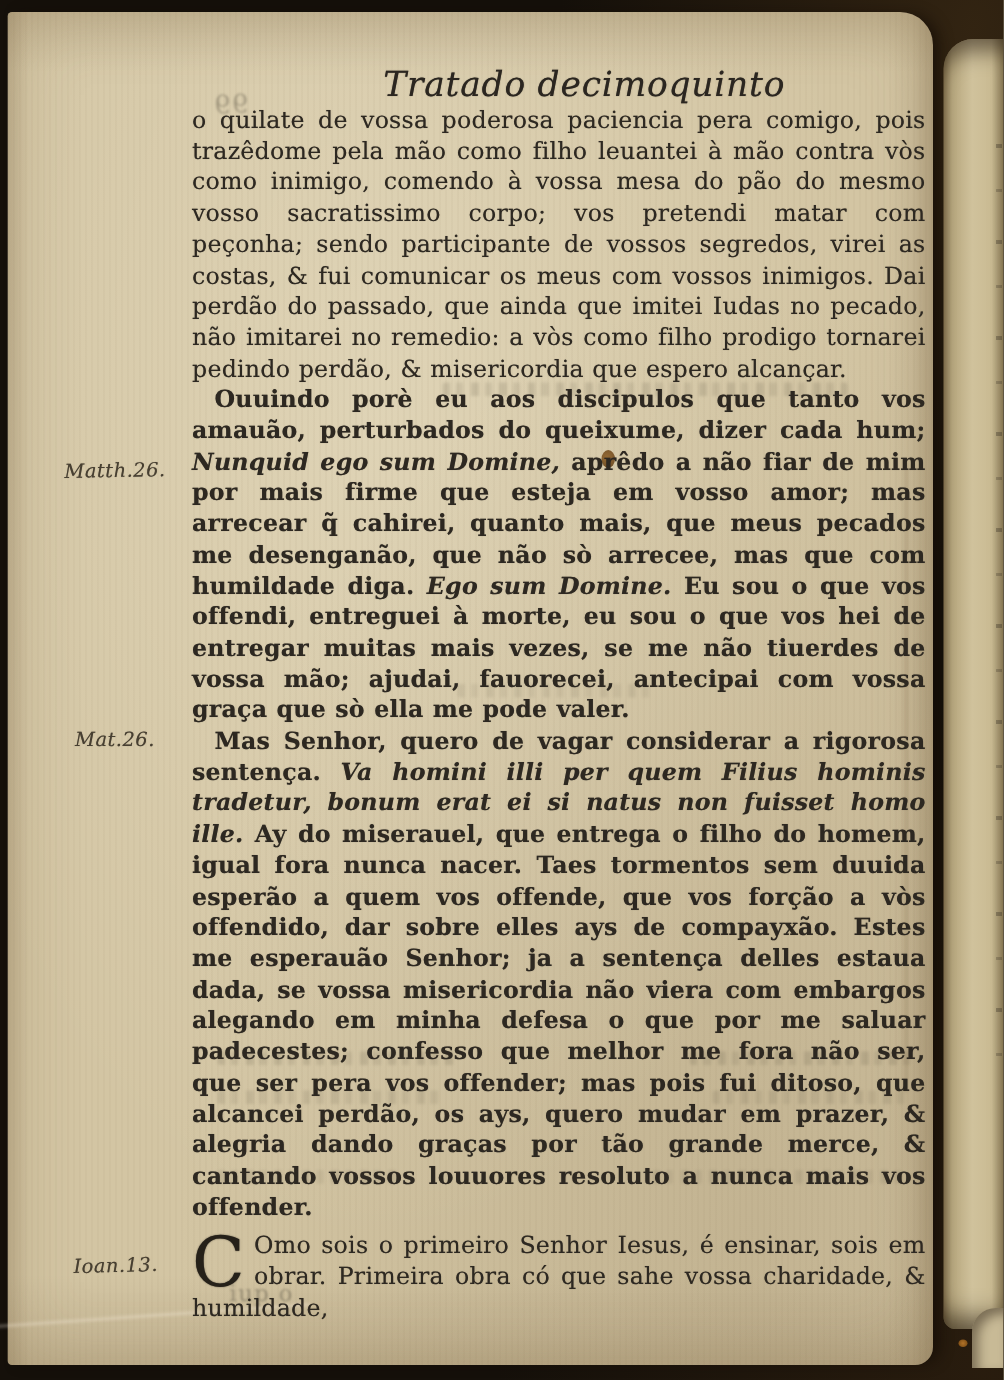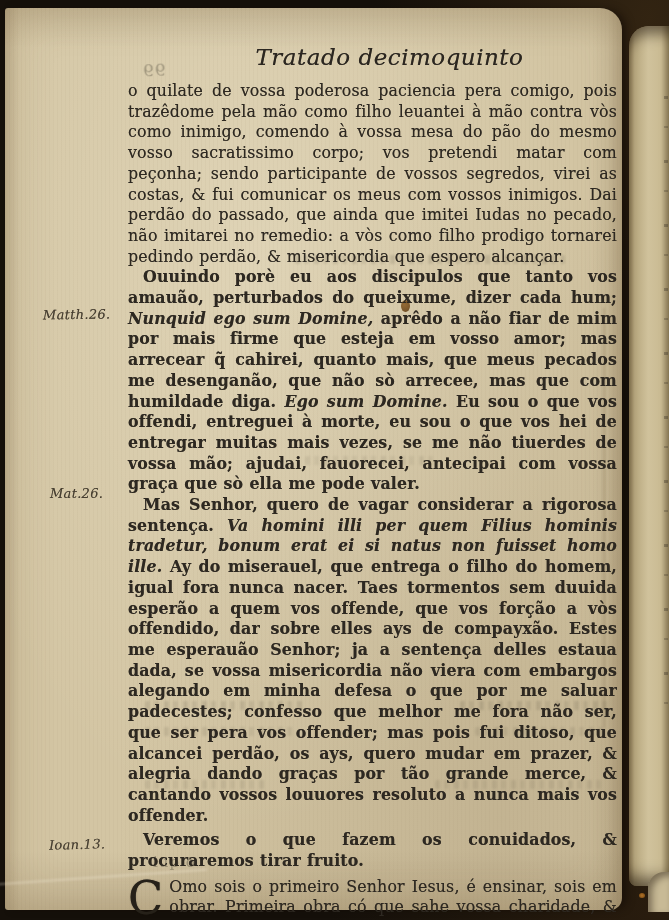--- a/index.html
+++ b/index.html
@@ -50,21 +50,21 @@
   .gutter-speck{
     position:absolute;left:639px;top:893px;width:6px;height:5px;border-radius:50%;
     background:radial-gradient(circle,#c07c2c,#8a5516 80%);opacity:.9;
   }
   
   .content{
     position:absolute;left:123px;top:36px;width:489px;
   }
   .running-header{
     font-style:italic;font-size:23px;letter-spacing:.5px;
-    text-align:center;padding-left:34px;margin-bottom:11px;
+    text-align:center;padding-left:34px;
     color:#2b2620;text-shadow:0 0 .6px rgba(43,38,32,.7);
   }
   .para{
     font-size:15.8px;line-height:20.7px;text-align:justify;
     letter-spacing:.15px;word-spacing:.5px;margin:0;
     text-shadow:0 0 .5px rgba(45,40,33,.55);
   }
   .para.indent{text-indent:15px;font-weight:bold;}
   .it{font-style:italic;}
   .texto-heading{
@@ -155,21 +155,20 @@
       <div class="running-header">Tratado decimoquinto</div>
 
       <p class="para"><span>o quilate de vossa poderosa paciencia pera comigo, pois trazêdome pela mão como filho leuantei à mão contra vòs como inimigo, comendo à vossa mesa do pão do mesmo vosso sacratissimo corpo; vos pretendi matar com peçonha; sendo participante de vossos segredos, virei as costas, &amp; fui comunicar os meus com vossos inimigos. Dai perdão do passado, que ainda que imitei Iudas no pecado, não imitarei no remedio: a vòs como filho prodigo tornarei pedindo perdão, &amp; misericordia que espero alcançar.</span></p>
 
       <p class="para indent"><span>Ouuindo porè eu aos discipulos que tanto vos amauão, perturbados do queixume, dizer cada hum; </span><span class="it">Nunquid ego sum Domine,</span><span> aprêdo a não fiar de mim por mais firme que esteja em vosso amor; mas arrecear q̃ cahirei, quanto mais, que meus pecados me desenganão, que não sò arrecee, mas que com humildade diga. </span><span class="it">Ego sum Domine.</span><span> Eu sou o que vos offendi, entreguei à morte, eu sou o que vos hei de entregar muitas mais vezes, se me não tiuerdes de vossa mão; ajudai, fauorecei, antecipai com vossa graça que sò ella me pode valer.</span></p>
 
       <p class="para indent"><span>Mas Senhor, quero de vagar considerar a rigorosa sentença. </span><span class="it">Va homini illi per quem Filius hominis tradetur, bonum erat ei si natus non fuisset homo ille.</span><span> Ay do miserauel, que entrega o filho do homem, igual fora nunca nacer. Taes tormentos sem duuida esperão a quem vos offende, que vos forção a vòs offendido, dar sobre elles ays de compayxão. Estes me esperauão Senhor; ja a sentença delles estaua dada, se vossa misericordia não viera com embargos alegando em minha defesa o que por me saluar padecestes; confesso que melhor me fora não ser, que ser pera vos offender; mas pois fui ditoso, que alcancei perdão, os ays, quero mudar em prazer, &amp; alegria dando graças por tão grande merce, &amp; cantando vossos louuores resoluto a nunca mais vos offender.</span></p>
 
 
 
-      <p class="para indent veremos"><span>Veremos o que fazem os conuidados, &amp; procuraremos tirar fruito.</span></p>
 
 
       <p class="para dropcap-para">
         <span class="dropcap">C</span><span><span>Omo sois o primeiro Senhor Iesus, é ensinar, sois em obrar. Primeira obra có que sahe vossa charidade, &amp; humildade,</span></span>
       </p>
 
     </div>
   </div>
 
   <div class="facing">

